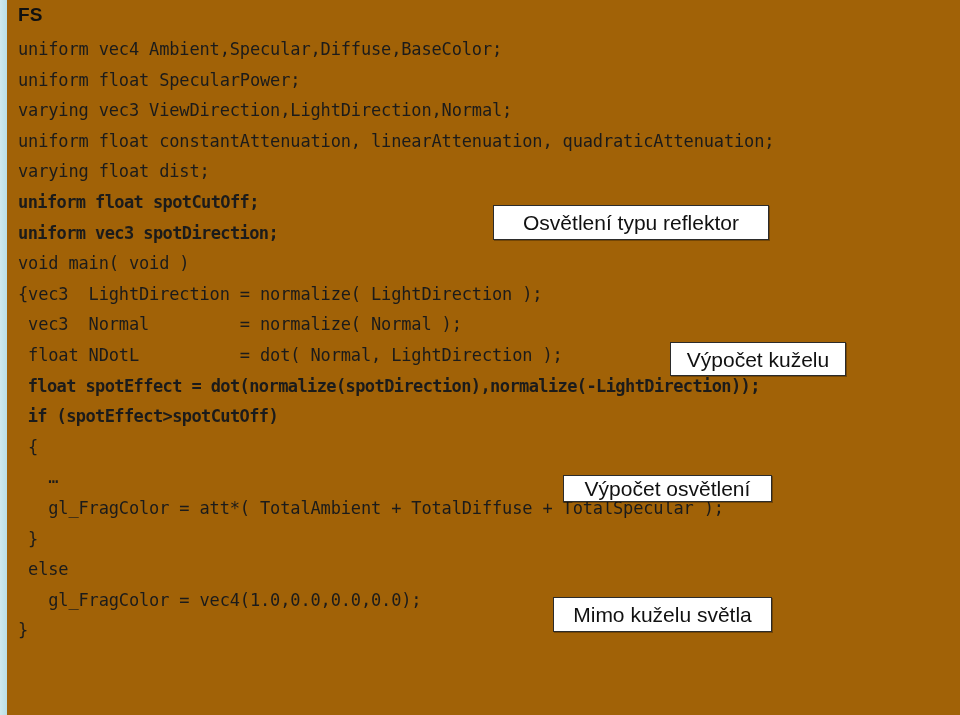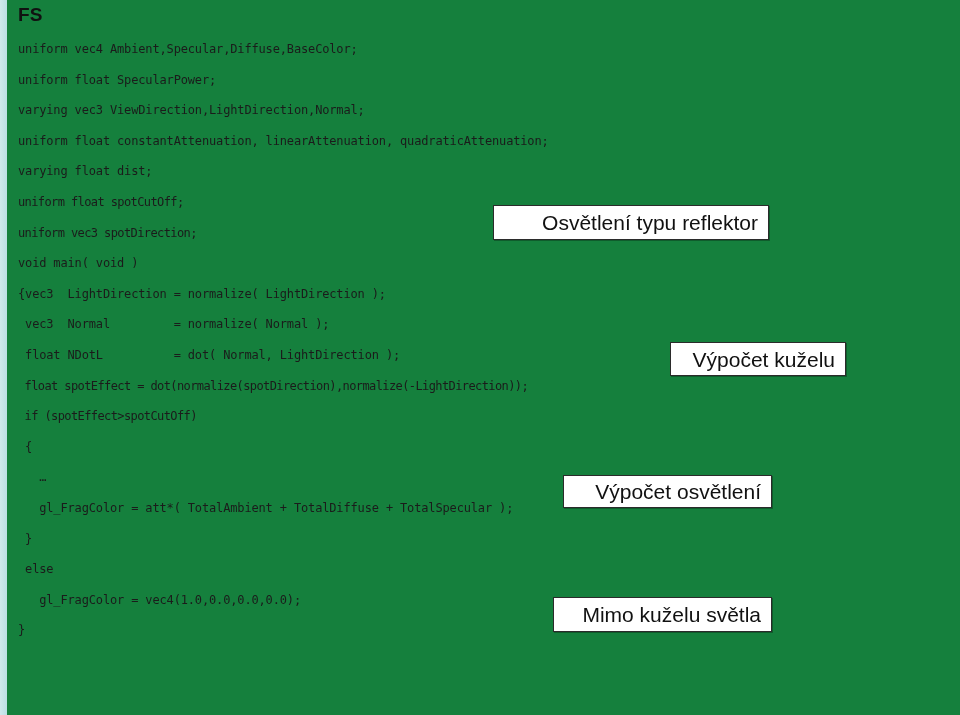--- a/index.html
+++ b/index.html
@@ -10,21 +10,21 @@
     width: 960px;
     height: 715px;
     overflow: hidden;
     background: #bbdfe4;
     font-family: "Liberation Sans", sans-serif;
   }
   #slide {
     position: relative;
     width: 960px;
     height: 715px;
-    background: #15803d;
+    background: #a16207;
     box-sizing: border-box;
   }
   
   #slide::before {
     content: "";
     position: absolute;
     left: 0; top: 0;
     width: 7px; height: 100%;
     background: linear-gradient(to right, #cfe9ec, #bbdfe4);
     pointer-events: none;
@@ -40,54 +40,54 @@
     color: #111111;
     letter-spacing: 0.2px;
   }
 
   .code {
     position: absolute;
     left: 18px;
     top: 34px;
     width: 940px;
     font-family: "DejaVu Sans Mono", monospace;
-    font-size: 12px;
+    font-size: 17px;
     line-height: 30.6px;
     color: #1b1b1b;
     white-space: pre;
     letter-spacing: -0.15px;
   }
   .code .line {
     height: 30.6px;
     white-space: pre;
   }
   .code .line.b {
-    font-weight: normal;
+    font-weight: bold;
     letter-spacing: -0.6px;
   }
 
   .callout {
     position: absolute;
     background: #ffffff;
     border: 1px solid #2b2b2b;
     box-sizing: border-box;
     font-family: "Liberation Sans", sans-serif;
     font-size: 21px;
     color: #111111;
     display: flex;
     align-items: center;
-    justify-content: flex-end;
+    justify-content: center;
     padding: 0 10px;
     line-height: 1;
     box-shadow: 1px 1px 0 rgba(0,0,0,0.28);
   }
 
   #callout-0 { left: 493px; top: 205px; width: 276px; height: 35px; }
   #callout-1 { left: 670px; top: 342px; width: 176px; height: 34px; }
-  #callout-2 { left: 563px; top: 475px; width: 209px; height: 33px; }
+  #callout-2 { left: 563px; top: 475px; width: 209px; height: 27px; }
   #callout-3 { left: 553px; top: 597px; width: 219px; height: 35px; }
 </style>
 </head>
 <body>
 
 <div id="slide">
 
   <div class="title">FS</div>
 
   <div class="code" id="code-block"><div class="line">uniform vec4 Ambient,Specular,Diffuse,BaseColor;</div><div class="line">uniform float SpecularPower;</div><div class="line">varying vec3 ViewDirection,LightDirection,Normal;</div><div class="line">uniform float constantAttenuation, linearAttenuation, quadraticAttenuation;</div><div class="line">varying float dist;</div><div class="line b">uniform float spotCutOff;</div><div class="line b">uniform vec3 spotDirection;</div><div class="line">void main( void )</div><div class="line">{vec3  LightDirection = normalize( LightDirection );</div><div class="line"> vec3  Normal         = normalize( Normal );</div><div class="line"> float NDotL          = dot( Normal, LightDirection );</div><div class="line b"> float spotEffect = dot(normalize(spotDirection),normalize(-LightDirection));</div><div class="line b"> if (spotEffect&gt;spotCutOff)</div><div class="line"> {</div><div class="line">   …</div><div class="line">   gl_FragColor = att*( TotalAmbient + TotalDiffuse + TotalSpecular );</div><div class="line"> }</div><div class="line"> else</div><div class="line">   gl_FragColor = vec4(1.0,0.0,0.0,0.0);</div><div class="line">}</div></div>

